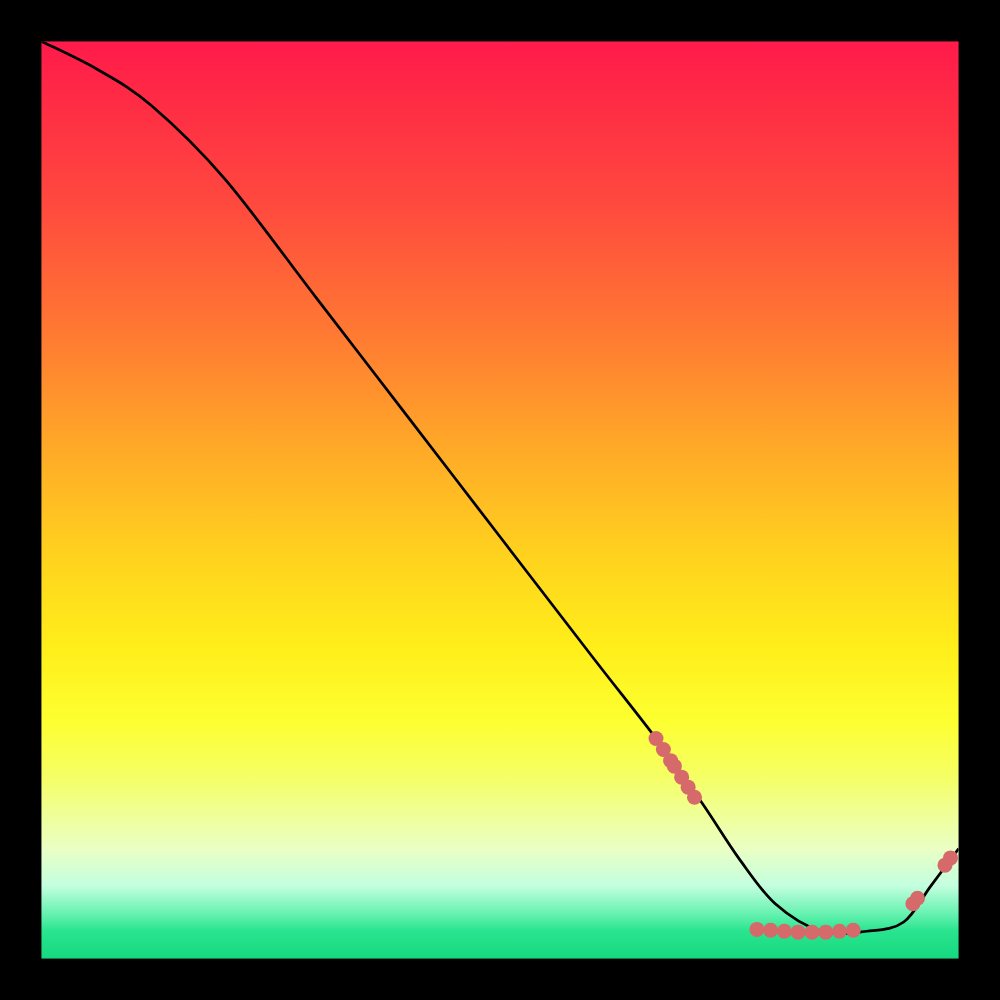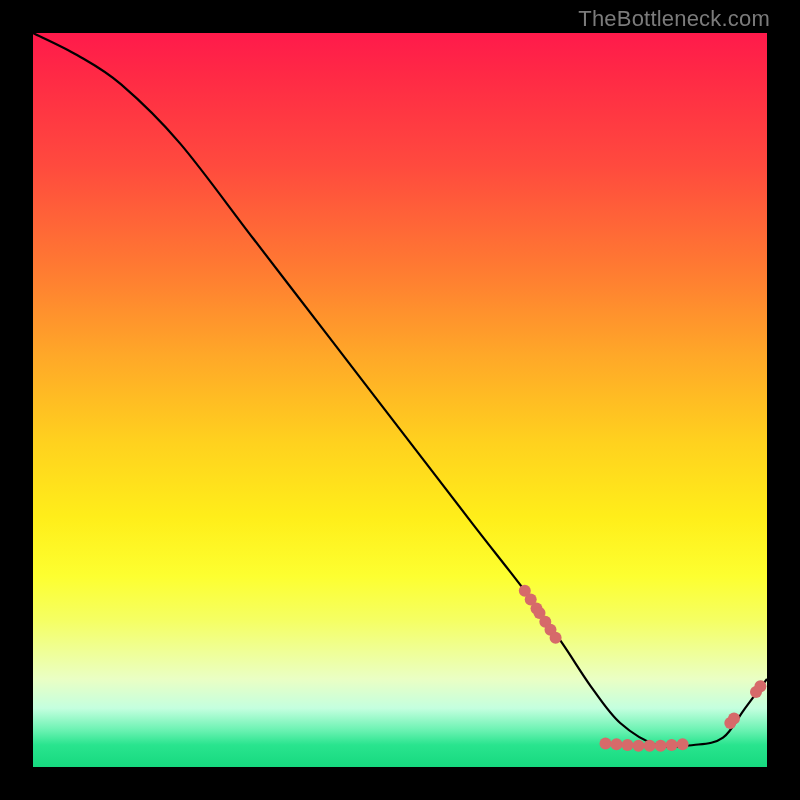--- a/index.html
+++ b/index.html
@@ -87,15 +87,14 @@
           <circle cx="638.6" cy="712.0" r="6" fill="#d66a6a"></circle>
           <circle cx="649.6" cy="711.2" r="6" fill="#d66a6a"></circle>
           <circle cx="697.3" cy="690.0" r="6" fill="#d66a6a"></circle>
           <circle cx="701.0" cy="685.6" r="6" fill="#d66a6a"></circle>
           <circle cx="723.0" cy="659.1" r="6" fill="#d66a6a"></circle>
           <circle cx="727.4" cy="653.3" r="6" fill="#d66a6a"></circle>
         </g>
     </svg>
   </div>
 
-  <div class="watermark">TheBottleneck.com</div>
 
 </div>
 
 </body></html>

